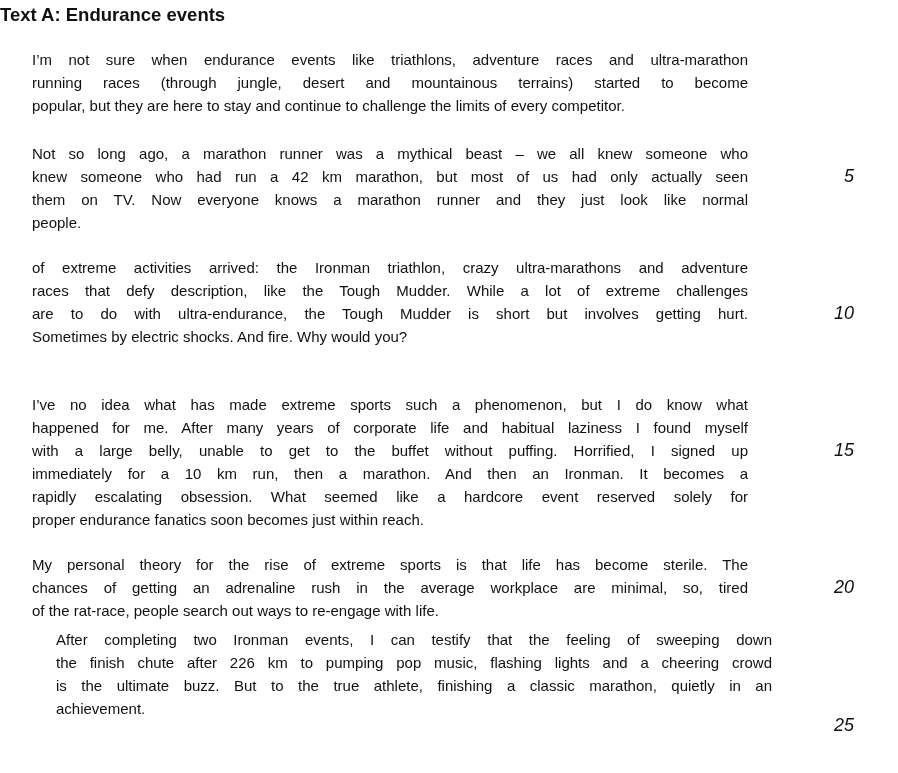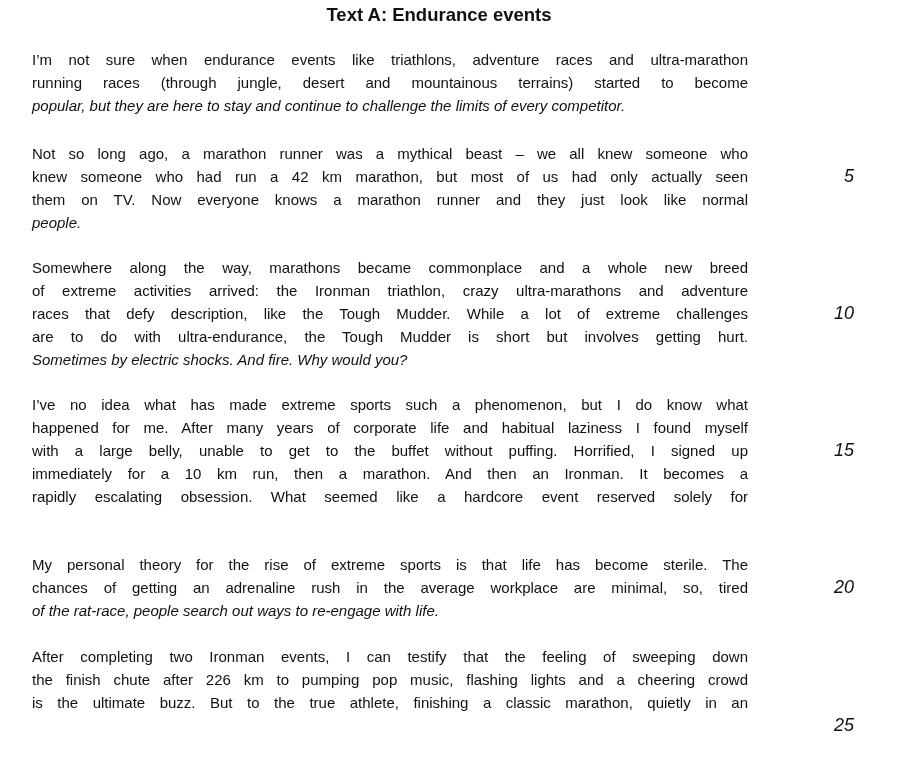--- a/index.html
+++ b/index.html
@@ -13,42 +13,41 @@
       position: relative;
       overflow: hidden;
       font-family: "Liberation Sans", sans-serif;
       color: #111111;
     }
     .title {
       position: absolute;
       left: 0;
       width: 878px;
       top: 4px;
-      text-align: center;
+      text-align: left;
       font-weight: bold;
       font-size: 18.5px;
       line-height: 22px;
     }
     .para {
       position: absolute;
       left: 32px;
       width: 716px;
     }
     .line {
       height: 23px;
       line-height: 23px;
       font-size: 15px;
       white-space: nowrap;
       text-align: justify;
       text-align-last: justify;
       position: relative;
     }
     .line.last {
       text-align-last: left;
-      font-style: italic;
     }
     .lineno {
       position: absolute;
       left: 790px;
       width: 64px;
       text-align: right;
       font-style: italic;
       font-size: 18px;
       line-height: 23px;
       color: #111111;
@@ -67,45 +66,46 @@
   </div>
 
   <div class="para" style="top:142px;">
     <div class="line">Not so long ago, a marathon runner was a mythical beast – we all knew someone who</div>
     <div class="line">knew someone who had run a 42 km marathon, but most of us had only actually seen</div>
     <div class="line">them on TV. Now everyone knows a marathon runner and they just look like normal</div>
     <div class="line last">people.</div>
   </div>
 
   <div class="para" style="top:256px;">
-    <div class="line">Somewhere along the way, marathons became commonplace and a whole new breed</div>
     <div class="line">of extreme activities arrived: the Ironman triathlon, crazy ultra-marathons and adventure</div>
     <div class="line">races that defy description, like the Tough Mudder. While a lot of extreme challenges</div>
     <div class="line">are to do with ultra-endurance, the Tough Mudder is short but involves getting hurt.</div>
     <div class="line last">Sometimes by electric shocks. And fire. Why would you?</div>
   </div>
 
   <div class="para" style="top:393px;">
     <div class="line">I’ve no idea what has made extreme sports such a phenomenon, but I do know what</div>
     <div class="line">happened for me. After many years of corporate life and habitual laziness I found myself</div>
     <div class="line">with a large belly, unable to get to the buffet without puffing. Horrified, I signed up</div>
     <div class="line">immediately for a 10 km run, then a marathon. And then an Ironman. It becomes a</div>
     <div class="line">rapidly escalating obsession. What seemed like a hardcore event reserved solely for</div>
+    <div class="line last">proper endurance fanatics soon becomes just within reach.</div>
   </div>
 
   <div class="para" style="top:553px;">
     <div class="line">My personal theory for the rise of extreme sports is that life has become sterile. The</div>
     <div class="line">chances of getting an adrenaline rush in the average workplace are minimal, so, tired</div>
     <div class="line last">of the rat-race, people search out ways to re-engage with life.</div>
   </div>
 
-  <div class="para" style="top:645px;">
+  <div class="para" style="top:628px;margin-left:24px;">
     <div class="line">After completing two Ironman events, I can testify that the feeling of sweeping down</div>
     <div class="line">the finish chute after 226 km to pumping pop music, flashing lights and a cheering crowd</div>
     <div class="line">is the ultimate buzz. But to the true athlete, finishing a classic marathon, quietly in an</div>
+    <div class="line last">achievement.</div>
   </div>
 
   <div class="lineno" style="top:165px;">5</div>
   <div class="lineno" style="top:302px;">10</div>
   <div class="lineno" style="top:439px;">15</div>
   <div class="lineno" style="top:576px;">20</div>
   <div class="lineno" style="top:714px;">25</div>
 </div>
 
 </body></html>

